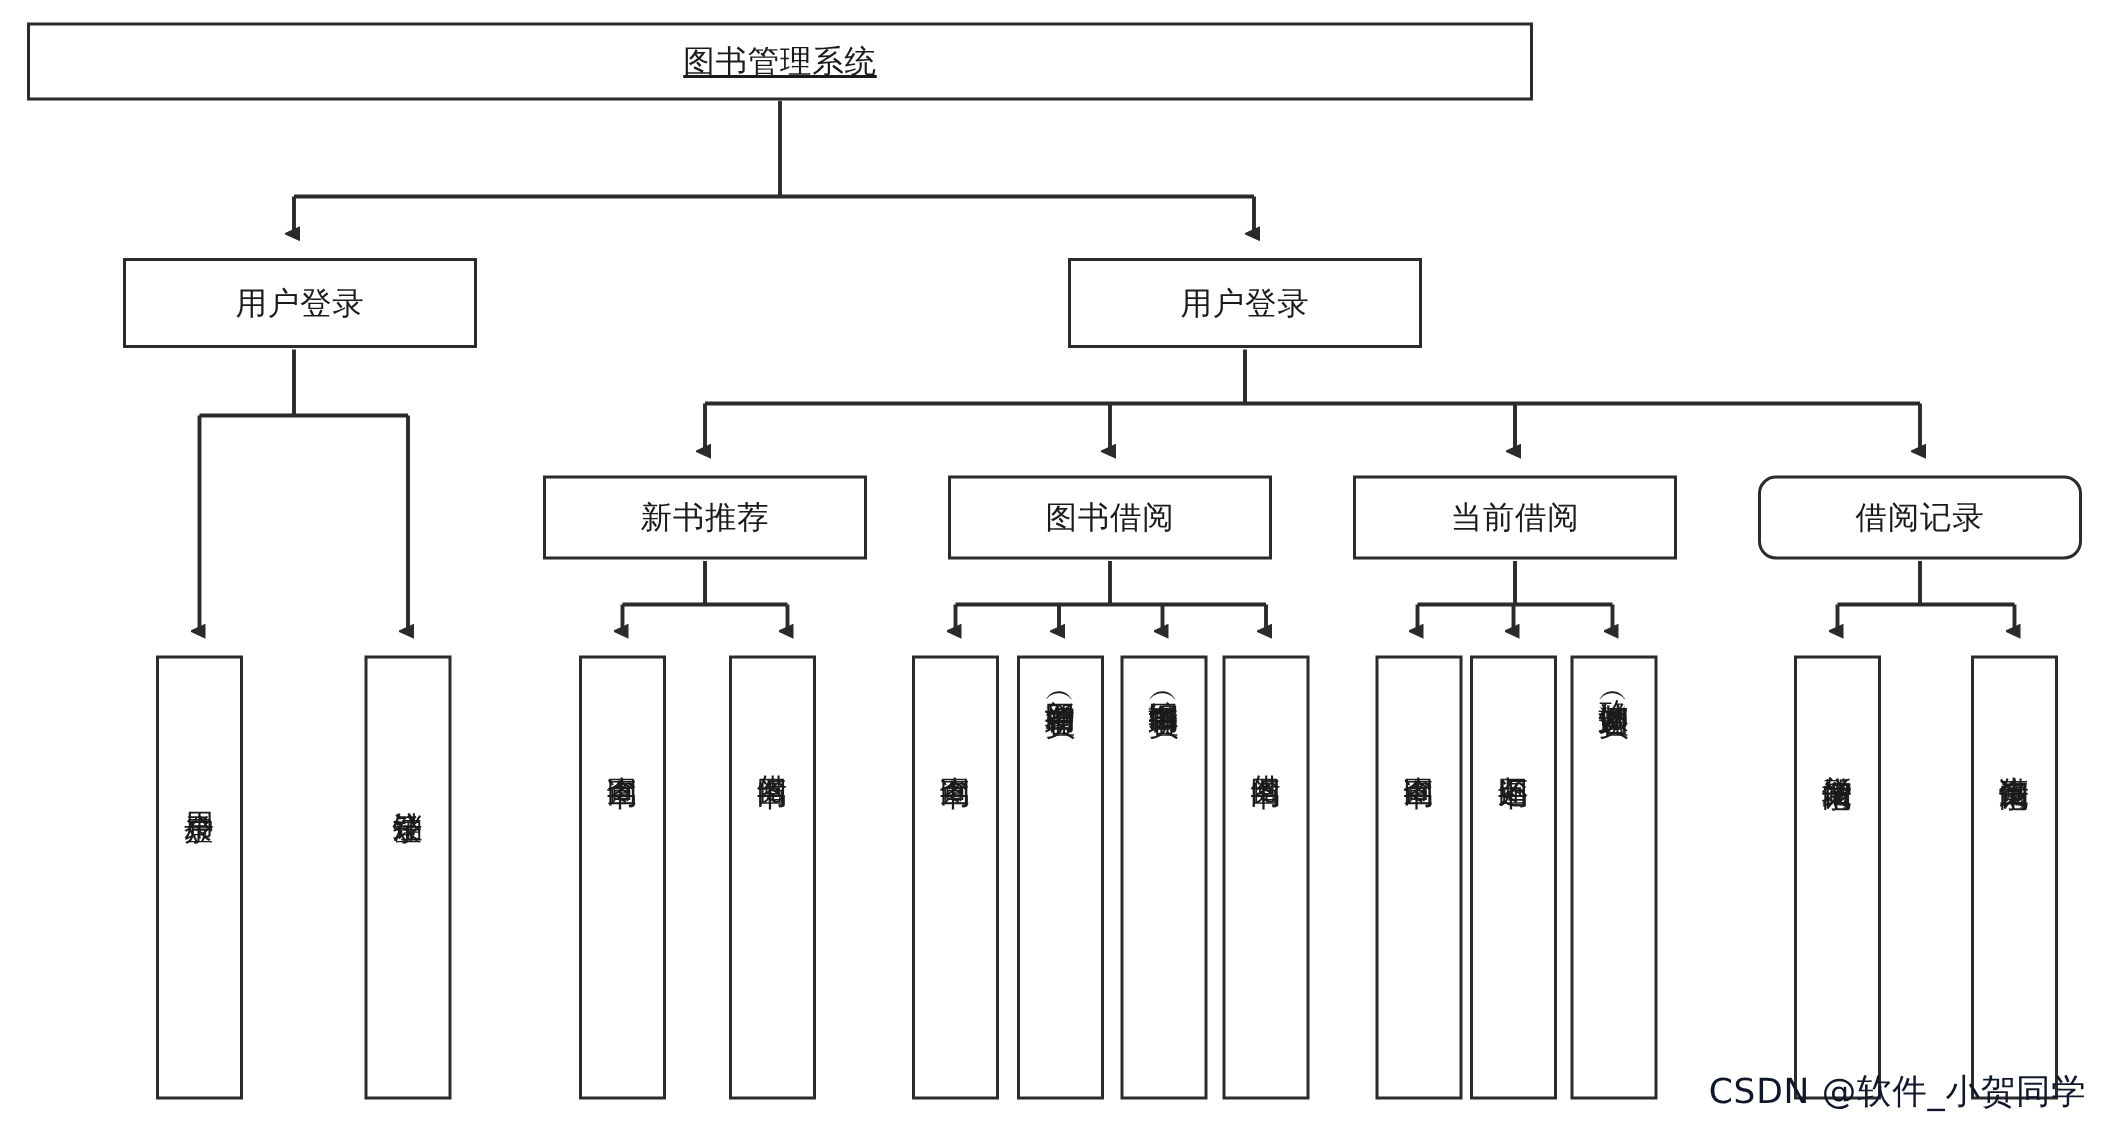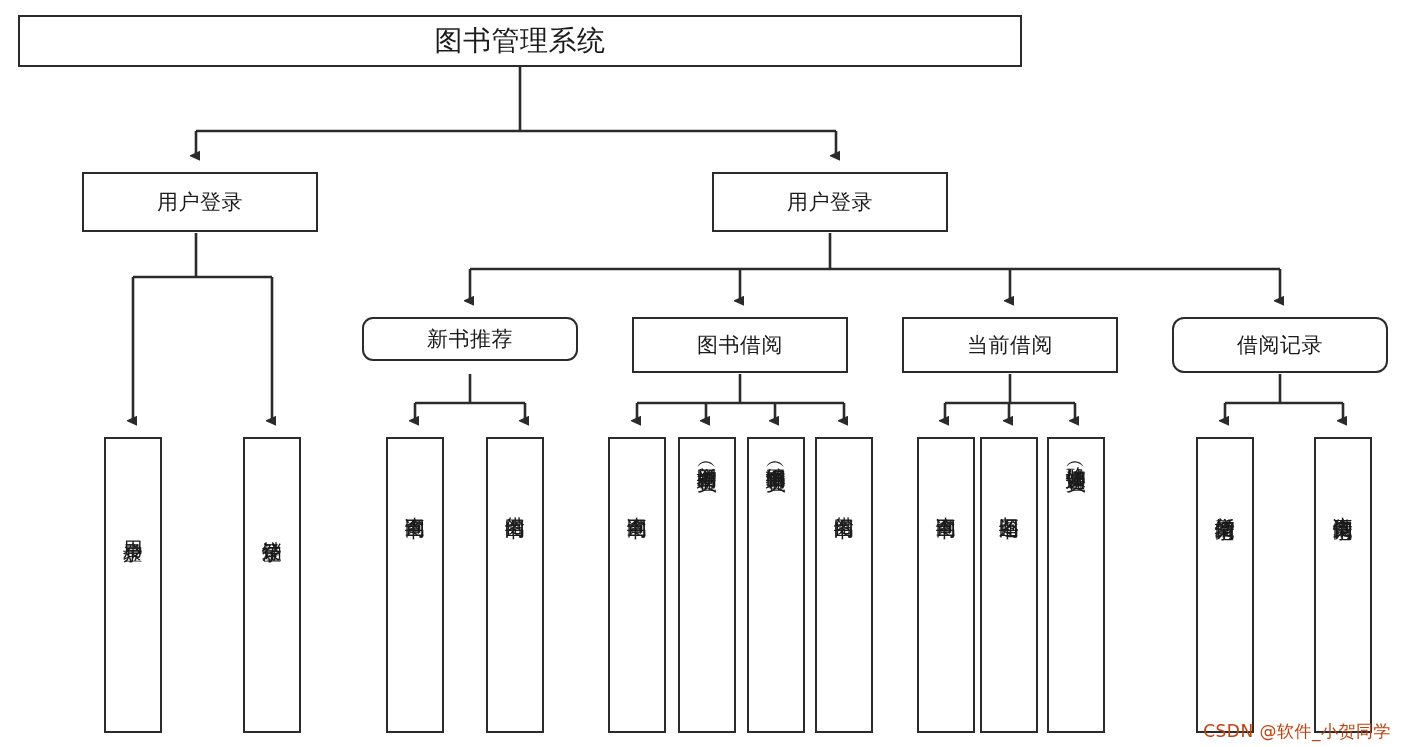--- a/index.html
+++ b/index.html
@@ -38,21 +38,22 @@
   }
   .node-label {
     font-size: 21px;
     color: #1b1b1b;
     letter-spacing: 0.5px;
     line-height: 1.15;
     white-space: nowrap;
     text-align: center;
   }
   .node.root .node-label {
-    font-size: 28px;
+    font-size: 21px;
+    text-decoration: underline;
   }
   .node.leaf {
     align-items: flex-start;
     justify-content: center;
     padding-top: 6px;
   }
   .node.leaf .node-label {
     writing-mode: vertical-rl;
     text-orientation: upright;
     font-size: 20px;
@@ -67,22 +68,22 @@
   .node.leaf.tall .node-label {
     padding-top: 6px;
   }
   .node.leaf.mid2 .node-label {
     padding-top: 56px;
   }
   #watermark {
     position: absolute;
     right: 14px;
     bottom: 4px;
-    font-size: 17px;
-    color: #c2410c;
+    font-size: 23px;
+    color: #0f172a;
     z-index: 9;
     white-space: nowrap;
     letter-spacing: 0.5px;
   }
 </style>
 </head>
 <body>
 
 <div id="diagram-canvas">
 
@@ -140,21 +141,21 @@
     <span class="node-label">图书管理系统</span>
   </div>
 
   <div class="node" style="left:82px; top:172px; width:236px; height:60px;">
     <span class="node-label">用户登录</span>
   </div>
   <div class="node" style="left:712px; top:172px; width:236px; height:60px;">
     <span class="node-label">用户登录</span>
   </div>
 
-  <div class="node" style="left:362px; top:317px; width:216px; height:44px;border-radius:11px;">
+  <div class="node" style="left:362px; top:317px; width:216px; height:56px;">
     <span class="node-label">新书推荐</span>
   </div>
   <div class="node" style="left:902px; top:317px; width:216px; height:56px;">
     <span class="node-label">当前借阅</span>
   </div>
   <div class="node" style="left:632px; top:317px; width:216px; height:56px;">
     <span class="node-label">图书借阅</span>
   </div>
   <div class="node" style="left:1172px; top:317px; width:216px; height:56px;border-radius:12px;">
     <span class="node-label">借阅记录</span>

